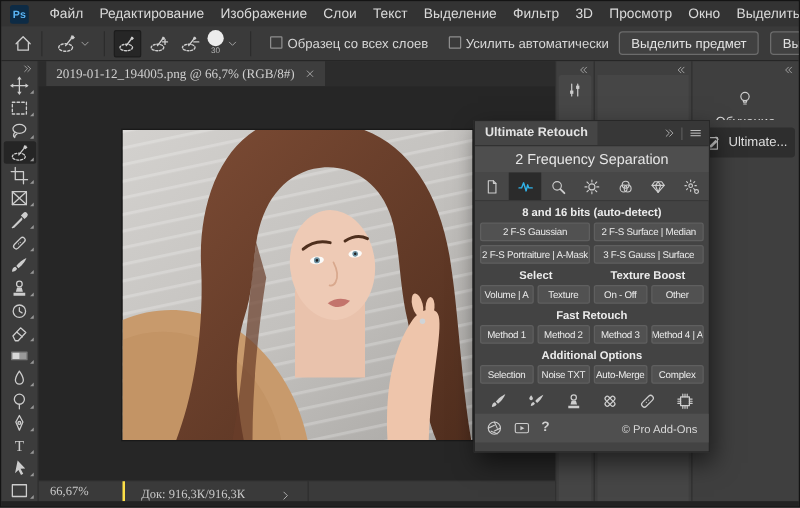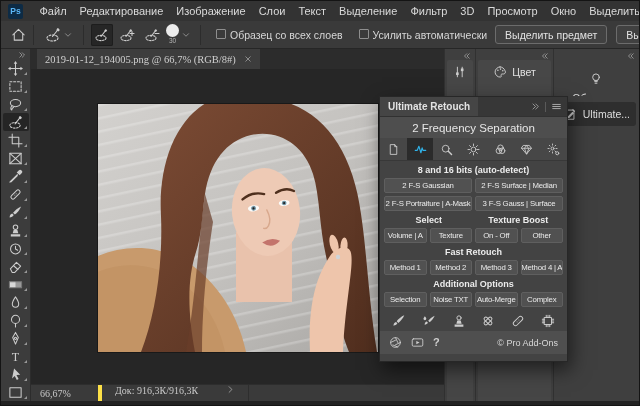--- a/index.html
+++ b/index.html
@@ -43,21 +43,21 @@
   .tool .corner{position:absolute;right:2px;bottom:2px;width:0;height:0;border-left:3px solid transparent;border-bottom:3px solid #989898;}
 
   
   .center{position:absolute;left:30px;top:48px;width:413px;bottom:4px;display:flex;flex-direction:column;font-family:Liberation Serif, serif;}
   .tabbar{height:20px;background:#2c2c2c;display:flex;align-items:flex-end;padding-left:6px;}
   .doc-tab{height:20px;background:#3d3d3d;display:flex;align-items:center;padding:0 8px;gap:8px;font-size:10.5px;color:#cfcfcf;white-space:nowrap;}
   .canvas{flex:1;background:#262626;position:relative;overflow:hidden;}
   .photo{position:absolute;left:67px;top:35px;width:280px;height:248px;box-shadow:0 0 0 1px #191919;}
   .statusbar{height:17px;background:#3a3a3a;border-top:1px solid #2d2d2d;display:flex;align-items:center;font-size:10px;color:#c9c9c9;}
   .sb-zoom{margin-left:9px;min-width:44px;}
-  .sb-doc{border-left:4px solid #fde047;border-right:1px solid #2e2e2e;height:100%;display:flex;align-items:flex-start;padding:0 13px;margin-left:14px;gap:28px;}
+  .sb-doc{border-left:2px solid #fde047;border-right:1px solid #2e2e2e;height:100%;display:flex;align-items:flex-end;padding:0 13px;margin-left:14px;gap:28px;}
 
   
   .dock{position:absolute;left:443px;right:0;top:48px;bottom:4px;display:flex;}
   .dock-col{border-left:1px solid #313131;background:#3f3f3f;display:flex;flex-direction:column;}
   .colA{width:35px;} .colB{width:87px;} .colC{flex:1;}
   .dock-collapse{height:11px;display:flex;justify-content:flex-end;padding:2px 4px 0 0;}
   .dock-tab-row{display:flex;padding:0 2px;height:24px;}
   .dock-tab{background:#474747;border-radius:2px 2px 0 0;display:flex;align-items:center;justify-content:center;gap:5px;font-size:10.5px;color:#e0e0e0;flex:1;height:100%;white-space:nowrap;overflow:hidden;}
   .dock-body{flex:1;background:#464646;margin:0 2px;}
   .dock-item{height:24px;display:flex;align-items:center;gap:6px;padding:0 6px;margin:6px 3px 0 3px;font-size:10.5px;color:#dedede;border-radius:3px;white-space:nowrap;overflow:hidden;}
@@ -413,33 +413,20 @@
         </div>
       </div>
       <div class="dock-body"></div>
     </div>
     <div class="dock-col colB">
       <span class="dock-collapse icn">
           <svg width="8" height="8" viewBox="0 0 16 16" fill="none" stroke="#cdcdcd" stroke-width="1.1" stroke-linecap="round" stroke-linejoin="round">
             <path d="M12.5 3.5L8 8l4.5 4.5M7.5 3.5L3 8l4.5 4.5"></path>
           </svg>
         </span>
-      <div class="dock-tab-row">
-        <div class="dock-tab">
-          <span class="icn">
-              <svg width="14" height="14" viewBox="0 0 16 16" fill="none" stroke="#cdcdcd" stroke-width="1.1" stroke-linecap="round" stroke-linejoin="round">
-                <path d="M8 2.2a5.8 5.8 0 1 0 .4 11.6c1 0 1.2-.8.9-1.5-.4-1 .1-2 1.2-2h1.4a2.3 2.3 0 0 0 1.9-3.6C12.6 3.7 10.5 2.2 8 2.2z"></path>
-                <circle cx="5.6" cy="6" r=".9" fill="#cdcdcd" stroke="none"></circle>
-                <circle cx="8.6" cy="4.7" r=".9" fill="#cdcdcd" stroke="none"></circle>
-                <circle cx="11.2" cy="6.6" r=".9" fill="#cdcdcd" stroke="none"></circle>
-              </svg>
-            </span>
-          <span>Цвет</span>
-        </div>
-      </div>
       <div class="dock-body"></div>
     </div>
     <div class="dock-col colC">
       <span class="dock-collapse icn">
           <svg width="8" height="8" viewBox="0 0 16 16" fill="none" stroke="#cdcdcd" stroke-width="1.1" stroke-linecap="round" stroke-linejoin="round">
             <path d="M12.5 3.5L8 8l4.5 4.5M7.5 3.5L3 8l4.5 4.5"></path>
           </svg>
         </span>
       <div class="dock-item">
         <span class="icn">

